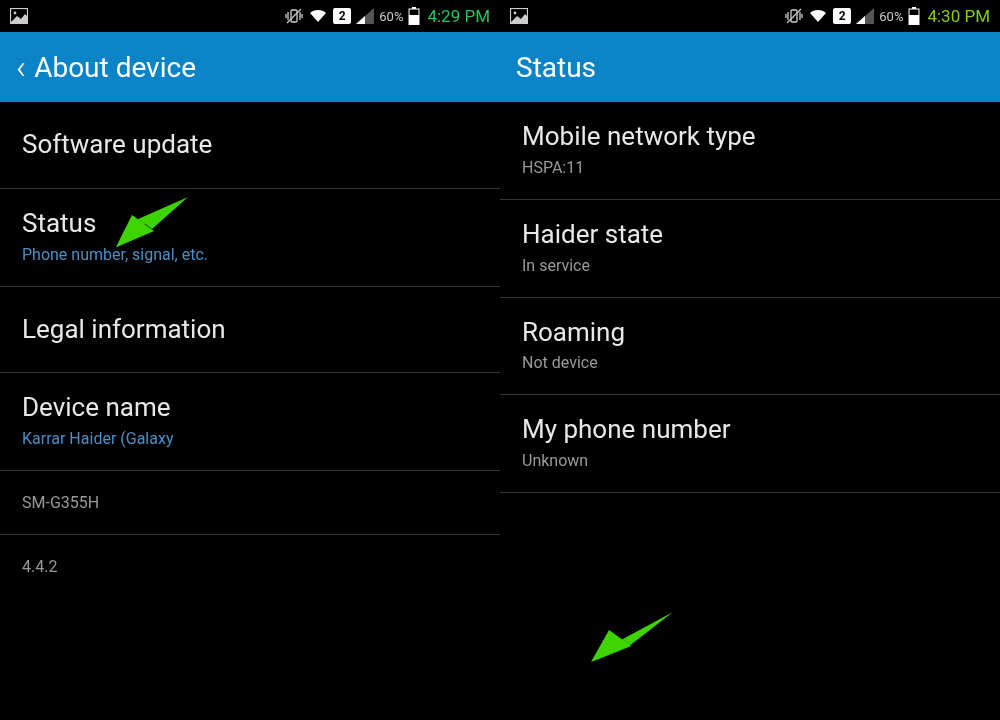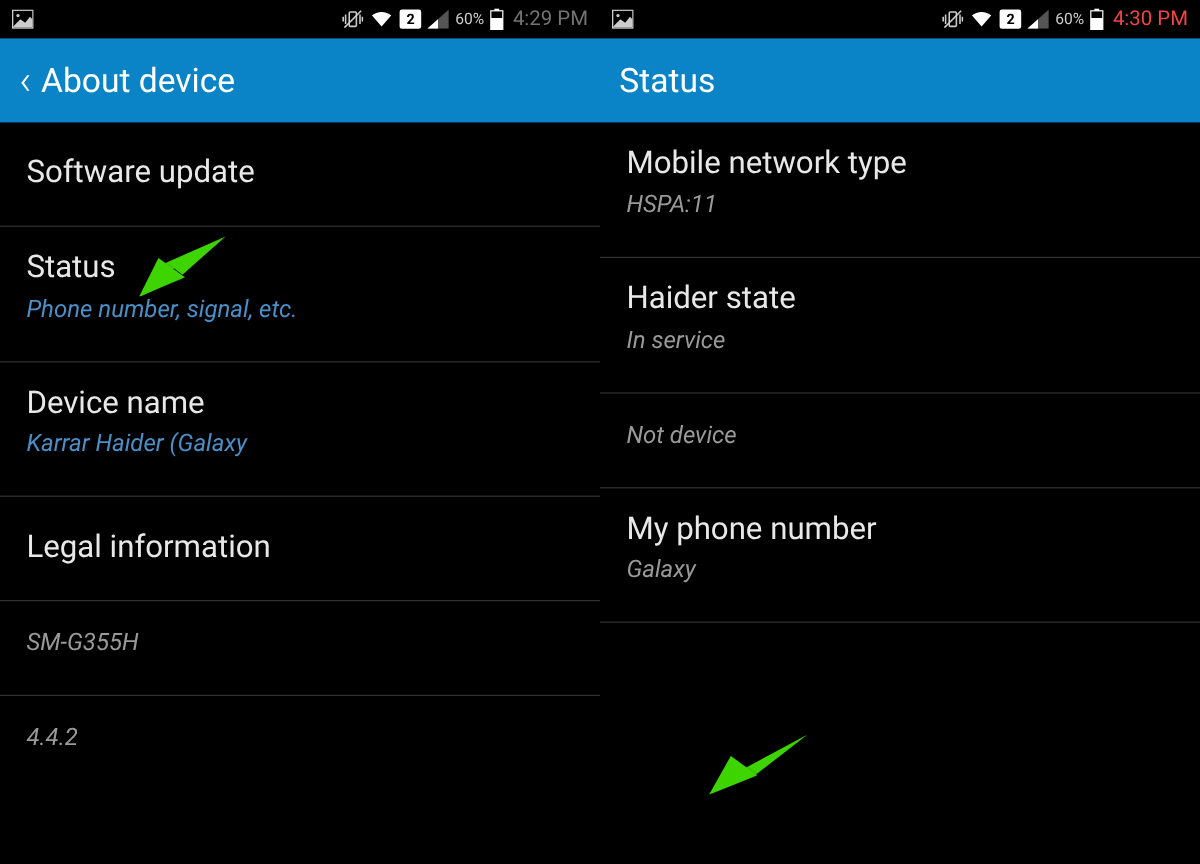--- a/index.html
+++ b/index.html
@@ -58,38 +58,37 @@
       font-size: 34px;
       margin-right: 8px;
       font-weight: 300;
     }
     .list {
       flex: 1;
       display: flex;
       flex-direction: column;
     }
     .list-item {
-      padding: 18px 22px 32px 22px;
+      padding: 18px 22px 22px 22px;
       border-bottom: 1px solid #333;
       display: flex;
       flex-direction: column;
       justify-content: center;
     }
     .list-item.tall { padding: 26px 22px; }
     .item-title {
       color: #e8e8e8;
       font-size: 26px;
       font-weight: 400;
       line-height: 1.3;
     }
     .item-subtitle {
       color: #4a8fc7;
-      font-size: 20px;
+      font-size: 16px;
       margin-top: 4px;
-      font-style: italic;
     }
     .item-subtitle.gray {
       color: #999;
     }
     .arrow {
       position: absolute;
       z-index: 10;
     }
     .arrow svg { display: block; }
   </style>
@@ -128,43 +127,43 @@
           </svg>
       </span>
       <span style="font-size:13px;color:#ccc">60%</span>
       <span class="icon-box">
         <svg width="12" height="18" viewBox="0 0 12 18">
             <rect x="4" y="0" width="4" height="2" fill="#fff"></rect>
             <rect x="1" y="2" width="10" height="16" fill="none" stroke="#fff" stroke-width="1"></rect>
             <rect x="1" y="8" width="10" height="10" fill="#fff"></rect>
           </svg>
       </span>
-      <span style="font-size:17px;color:#737373;margin-left:2px">4:29 PM</span>
+      <span style="font-size:17px;color:#22c55e;margin-left:2px">4:29 PM</span>
     </div>
   </div>
 
   <div class="header-bar">
     <span class="back-chevron">‹</span>
     <span>About device</span>
   </div>
 
   <div class="list">
     <div class="list-item tall">
       <div class="item-title">Software update</div>
     </div>
     <div class="list-item">
       <div class="item-title">Status</div>
       <div class="item-subtitle">Phone number, signal, etc.</div>
     </div>
+    <div class="list-item tall">
+      <div class="item-title">Legal information</div>
+    </div>
     <div class="list-item">
       <div class="item-title">Device name</div>
       <div class="item-subtitle">Karrar Haider (Galaxy</div>
-    </div>
-    <div class="list-item tall">
-      <div class="item-title">Legal information</div>
     </div>
     <div class="list-item">
       <div class="item-subtitle gray">SM-G355H</div>
     </div>
     <div class="list-item" style="border-bottom:none">
       <div class="item-subtitle gray">4.4.2</div>
     </div>
   </div>
 
   <div class="arrow" style="left:110px; top:195px;">
@@ -214,43 +213,44 @@
           </svg>
       </span>
       <span style="font-size:13px;color:#ccc">60%</span>
       <span class="icon-box">
         <svg width="12" height="18" viewBox="0 0 12 18">
             <rect x="4" y="0" width="4" height="2" fill="#fff"></rect>
             <rect x="1" y="2" width="10" height="16" fill="none" stroke="#fff" stroke-width="1"></rect>
             <rect x="1" y="8" width="10" height="10" fill="#fff"></rect>
           </svg>
       </span>
-      <span style="font-size:17px;color:#ef4444;margin-left:2px">4:30 PM</span>
+      <span style="font-size:17px;color:#84cc16;margin-left:2px">4:30 PM</span>
     </div>
   </div>
 
   <div class="header-bar">
     <span>Status</span>
   </div>
 
   <div class="list">
     <div class="list-item">
       <div class="item-title">Mobile network type</div>
       <div class="item-subtitle gray">HSPA:11</div>
     </div>
     <div class="list-item">
       <div class="item-title">Haider state</div>
       <div class="item-subtitle gray">In service</div>
     </div>
     <div class="list-item">
+      <div class="item-title">Roaming</div>
       <div class="item-subtitle gray">Not device</div>
     </div>
     <div class="list-item">
       <div class="item-title">My phone number</div>
-      <div class="item-subtitle gray">Galaxy</div>
+      <div class="item-subtitle gray">Unknown</div>
     </div>
   </div>
 
   <div class="arrow" style="left:85px; top:610px;">
     <svg width="90" height="55" viewBox="0 0 90 55">
       <defs>
           <filter id="s2">
             <feDropShadow dx="2" dy="2" stdDeviation="1" flood-color="#000" flood-opacity="0.6"></feDropShadow>
           </filter>
         </defs>

